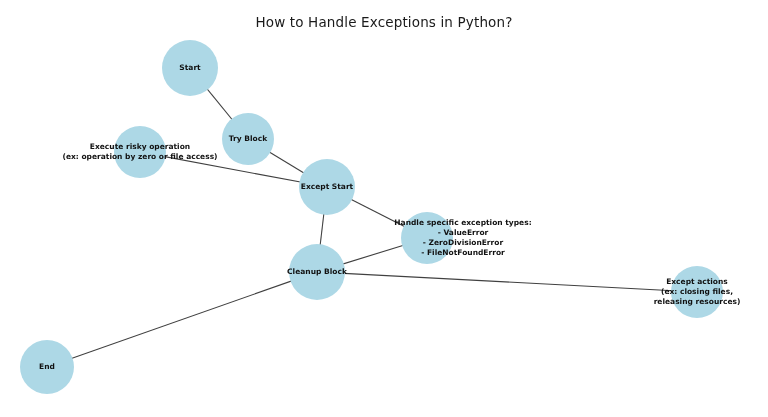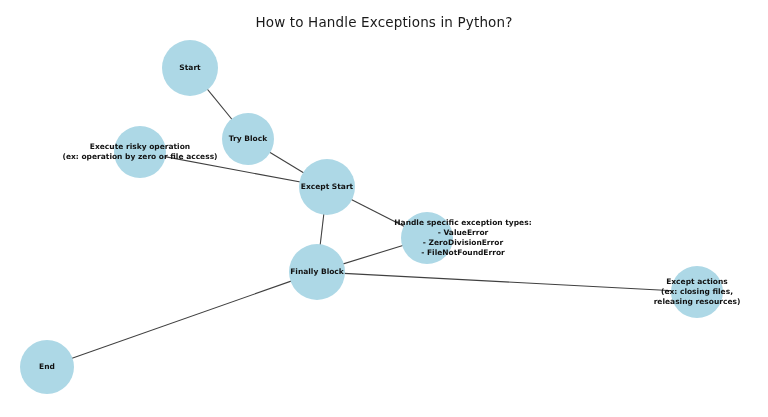--- a/index.html
+++ b/index.html
@@ -87,21 +87,21 @@
       <div class="node-label" style="left: 140px; top: 152px; color: rgb(17, 17, 17);">Execute risky operation
 (ex: operation by zero or file access)</div>
       <div class="graph-node" style="left: 327px; top: 187px; width: 56px; height: 56px; background: rgb(173, 216, 230);"></div>
       <div class="node-label" style="left: 327px; top: 187px; color: rgb(17, 17, 17);">Except Start</div>
       <div class="graph-node" style="left: 427px; top: 238px; width: 52px; height: 52px; background: rgb(173, 216, 230);"></div>
       <div class="node-label" style="left: 427px; top: 238px; color: rgb(17, 17, 17); margin-left: 36px;">Handle specific exception types:
 - ValueError
 - ZeroDivisionError
 - FileNotFoundError</div>
       <div class="graph-node" style="left: 317px; top: 272px; width: 56px; height: 56px; background: rgb(173, 216, 230);"></div>
-      <div class="node-label" style="left: 317px; top: 272px; color: rgb(17, 17, 17);">Finally Block</div>
+      <div class="node-label" style="left: 317px; top: 272px; color: rgb(17, 17, 17);">Cleanup Block</div>
       <div class="graph-node" style="left: 697px; top: 292px; width: 52px; height: 52px; background: rgb(173, 216, 230);"></div>
       <div class="node-label" style="left: 697px; top: 292px; color: rgb(17, 17, 17);">Except actions
 (ex: closing files,
 releasing resources)</div>
       <div class="graph-node" style="left: 47px; top: 367px; width: 54px; height: 54px; background: rgb(173, 216, 230);"></div>
       <div class="node-label" style="left: 47px; top: 367px; color: rgb(17, 17, 17);">End</div>
     </div>
 
 </div>
 

